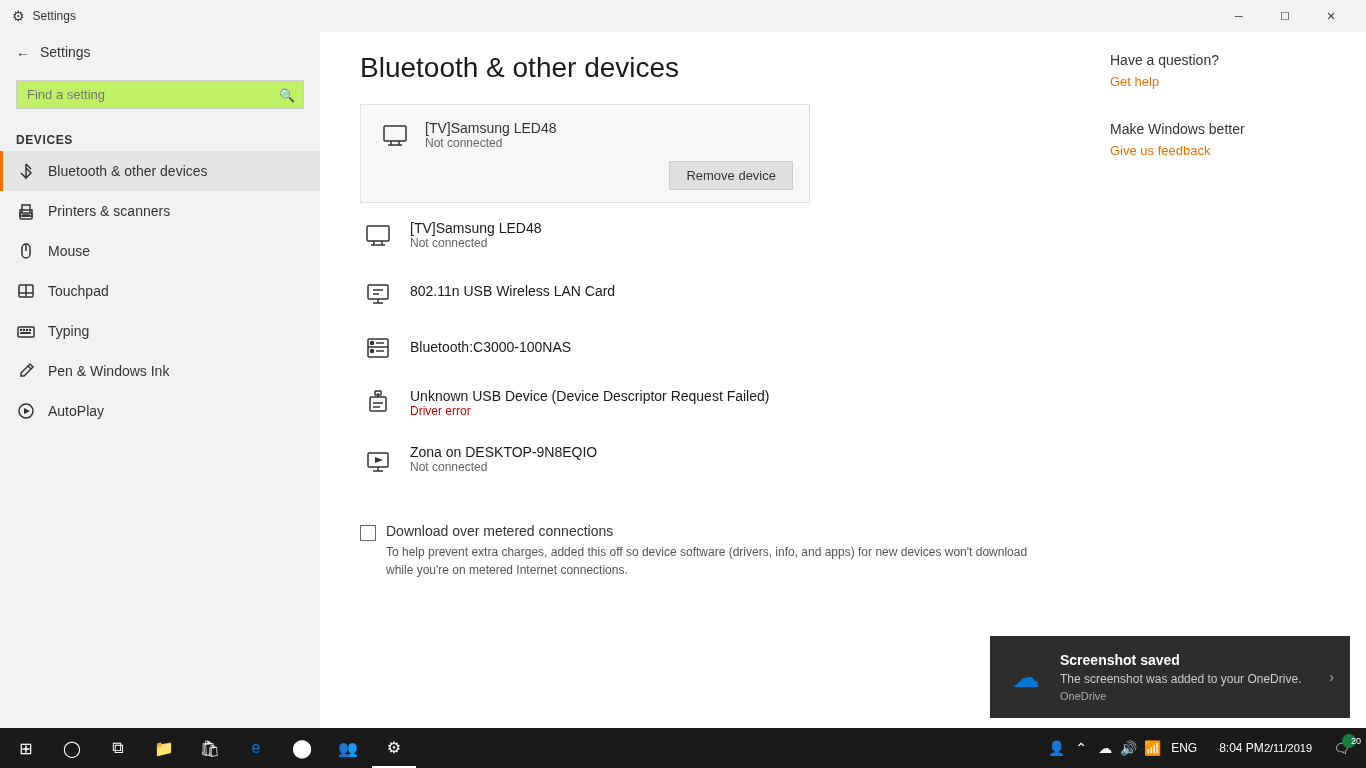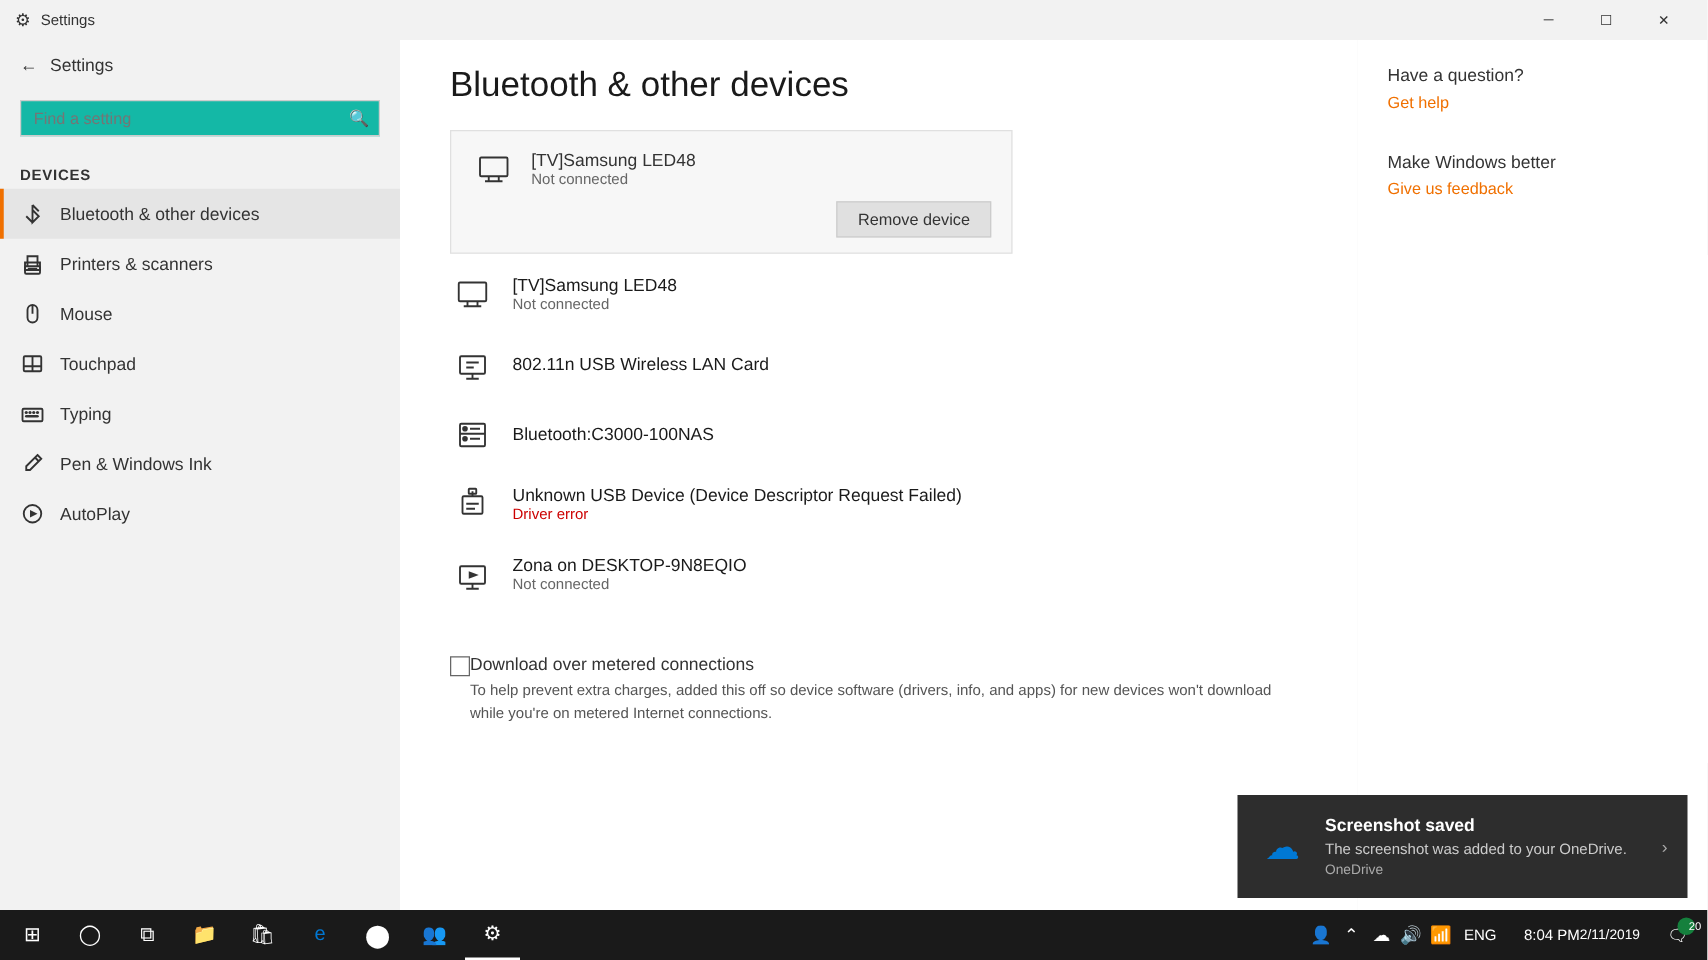--- a/index.html
+++ b/index.html
@@ -53,21 +53,21 @@
     }
 
     .sidebar-search {
       margin: 8px 16px 16px;
       position: relative;
     }
     .sidebar-search input {
       width: 100%;
       padding: 6px 30px 6px 10px;
       border: 1px solid #ccc;
-      background: #14b8a6;
+      background: #bef264;
       font-size: 13px;
       outline: none;
     }
     .sidebar-search-icon {
       position: absolute;
       right: 8px;
       top: 50%;
       transform: translateY(-50%);
       color: #666;
       font-size: 13px;
@@ -193,20 +193,21 @@
     .help-link { font-size: 13px; color: #f07000; cursor: pointer; text-decoration: none; display: block; }
 
     
     .bottom-section {
       margin-top: 20px;
       padding-top: 16px;
     }
     .checkbox-row {
       display: flex;
       align-items: flex-start;
+      gap: 10px;
       margin-bottom: 2px;
     }
     .checkbox-box {
       width: 16px;
       height: 16px;
       border: 1px solid #666;
       background: white;
       flex-shrink: 0;
       margin-top: 2px;
       cursor: pointer;

